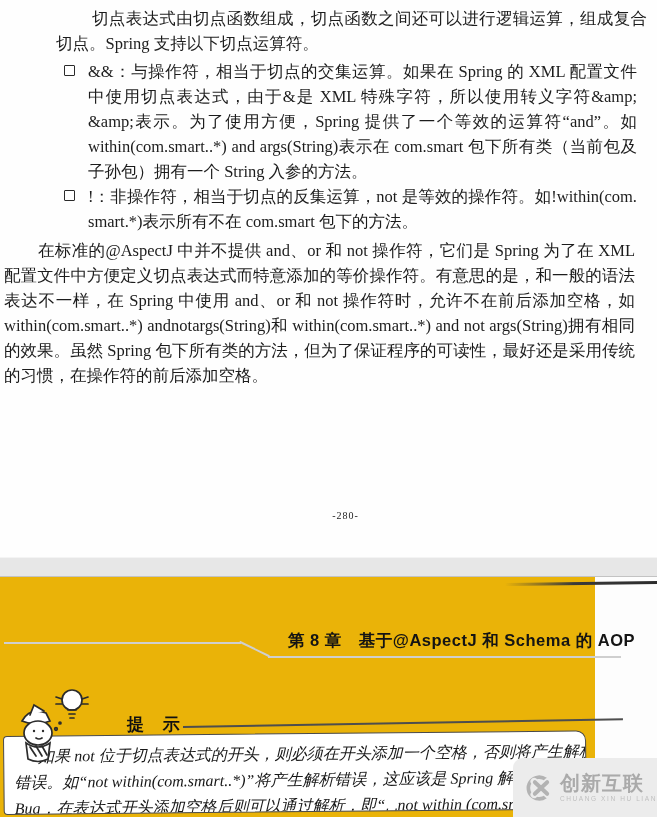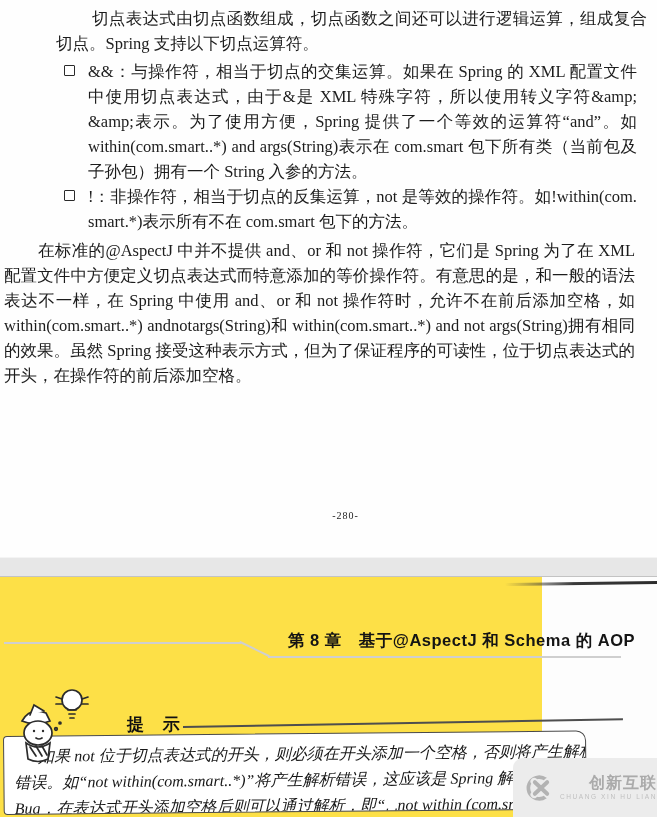--- a/index.html
+++ b/index.html
@@ -22,21 +22,21 @@
   .bullet-list li{position:relative;padding-left:26px;text-align:justify;margin-top:0;}
   .sq{position:absolute;left:2px;top:6px;width:9px;height:9px;
       border:1.5px solid #2a2a2a;border-radius:1px;background:#fff;}
   .p-note{margin:4px 14px 0 0;text-indent:34px;}
   .pageno{position:absolute;top:503px;left:0;width:657px;text-align:center;
       padding-left:34px;box-sizing:border-box;font-size:10px;letter-spacing:1px;color:#222;}
   
   .separator{position:absolute;top:557px;left:0;width:657px;height:19px;
       background:#e7e7e7;border-bottom:1px solid #c3c3c3;box-shadow:inset 0 1px 0 #f4f4f4;}
   
-  .page-bottom{position:absolute;top:577px;left:0;width:542px;height:240px;background:#fde047;}
+  .page-bottom{position:absolute;top:577px;left:0;width:595px;height:240px;background:#eab308;}
   .edge-artifact{position:absolute;top:5px;left:505px;width:152px;height:3px;
       background:linear-gradient(to right,rgba(60,60,60,0),#3a3a3a 45%,#2c2c2c);
       transform:rotate(-0.8deg);}
   .chapter-rule-left{position:absolute;top:65px;left:4px;width:237px;height:2px;background:#cfcfcf;}
   .chapter-rule-diag{position:absolute;top:71px;left:238px;width:33px;height:2px;background:#cfcfcf;
       transform:rotate(26deg);}
   .chapter-rule-right{position:absolute;top:79px;left:268px;width:353px;height:2px;background:#cfcfcf;}
   .chapter-header{position:absolute;top:53px;left:288px;width:300px;
       font-family:"Liberation Sans","DejaVu Sans",sans-serif;
       font-size:16.5px;font-weight:600;color:#141414;letter-spacing:0.5px;white-space:nowrap;}
@@ -53,21 +53,21 @@
       transform:rotate(-0.55deg);transform-origin:left top;
       padding:7px 8px 0 10px;overflow:hidden;background:#fff;z-index:2;}
   .tip-line{font-size:16px;line-height:26px;font-style:italic;color:#181818;white-space:nowrap;}
   .tip-line.first{text-indent:24px;text-align-last:justify;}
   
   .watermark{position:absolute;left:513px;top:758px;width:144px;height:59px;
       background:#ececec;border-top-left-radius:10px;z-index:6;
       display:flex;align-items:center;padding-left:11px;box-sizing:border-box;gap:7px;}
   .wm-text{display:flex;flex-direction:column;line-height:1;}
   .wm-brand{font-family:"Liberation Sans","DejaVu Sans",sans-serif;
-      font-size:16px;font-weight:700;color:#aaaaaa;letter-spacing:1px;white-space:nowrap;text-align:right;}
+      font-size:20px;font-weight:700;color:#aaaaaa;letter-spacing:1px;white-space:nowrap;}
   .wm-sub{font-family:"Liberation Sans","DejaVu Sans",sans-serif;
       font-size:6.5px;color:#bfbfbf;letter-spacing:1.6px;margin-top:3px;white-space:nowrap;}
 </style>
 </head>
 <body>
 
 <div class="screen">
 
   <section class="page-top">
     <p class="para p-intro">切点表达式由切点函数组成，切点函数之间还可以进行逻辑运算，组成复合切点。Spring 支持以下切点运算符。</p>
@@ -76,21 +76,21 @@
       <li>
         <span class="sq"></span>
         <span>&amp;&amp;：与操作符，相当于切点的交集运算。如果在 Spring 的 XML 配置文件中使用切点表达式，由于&amp;是 XML 特殊字符，所以使用转义字符&amp;amp; &amp;amp;表示。为了使用方便，Spring 提供了一个等效的运算符“and”。如 within(com.smart..*) and args(String)表示在 com.smart 包下所有类（当前包及子孙包）拥有一个 String 入参的方法。</span>
       </li>
       <li>
         <span class="sq"></span>
         <span>!：非操作符，相当于切点的反集运算，not 是等效的操作符。如!within(com. smart.*)表示所有不在 com.smart 包下的方法。</span>
       </li>
     </ul>
 
-    <p class="para p-note">在标准的@AspectJ 中并不提供 and、or 和 not 操作符，它们是 Spring 为了在 XML 配置文件中方便定义切点表达式而特意添加的等价操作符。有意思的是，和一般的语法表达不一样，在 Spring 中使用 and、or 和 not 操作符时，允许不在前后添加空格，如 within(com.smart..*) andnotargs(String)和 within(com.smart..*) and not args(String)拥有相同的效果。虽然 Spring 接受这种表示方式，但为了保证程序的可读性，位于切点表达式的开头，在操作符的前后添加空格。</p>
+    <p class="para p-note">在标准的@AspectJ 中并不提供 and、or 和 not 操作符，它们是 Spring 为了在 XML 配置文件中方便定义切点表达式而特意添加的等价操作符。有意思的是，和一般的语法表达不一样，在 Spring 中使用 and、or 和 not 操作符时，允许不在前后添加空格，如 within(com.smart..*) andnotargs(String)和 within(com.smart..*) and not args(String)拥有相同的效果。虽然 Spring 包下所有类的方法，但为了保证程序的可读性，最好还是采用传统的习惯，在操作符的前后添加空格。</p>
     <div class="pageno">-280-</div>
   </section>
 
   <div class="separator"></div>
 
   <section class="page-bottom">
     <div class="edge-artifact"></div>
 
     <div class="chapter-rule-left"></div>
     <div class="chapter-rule-diag"></div>

